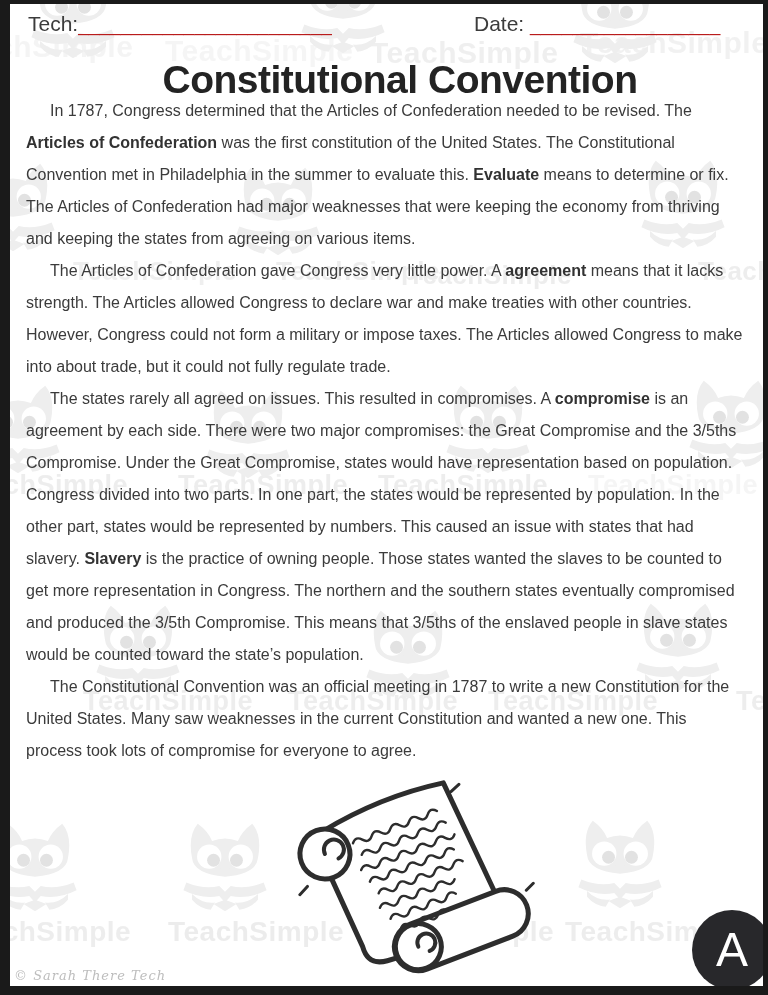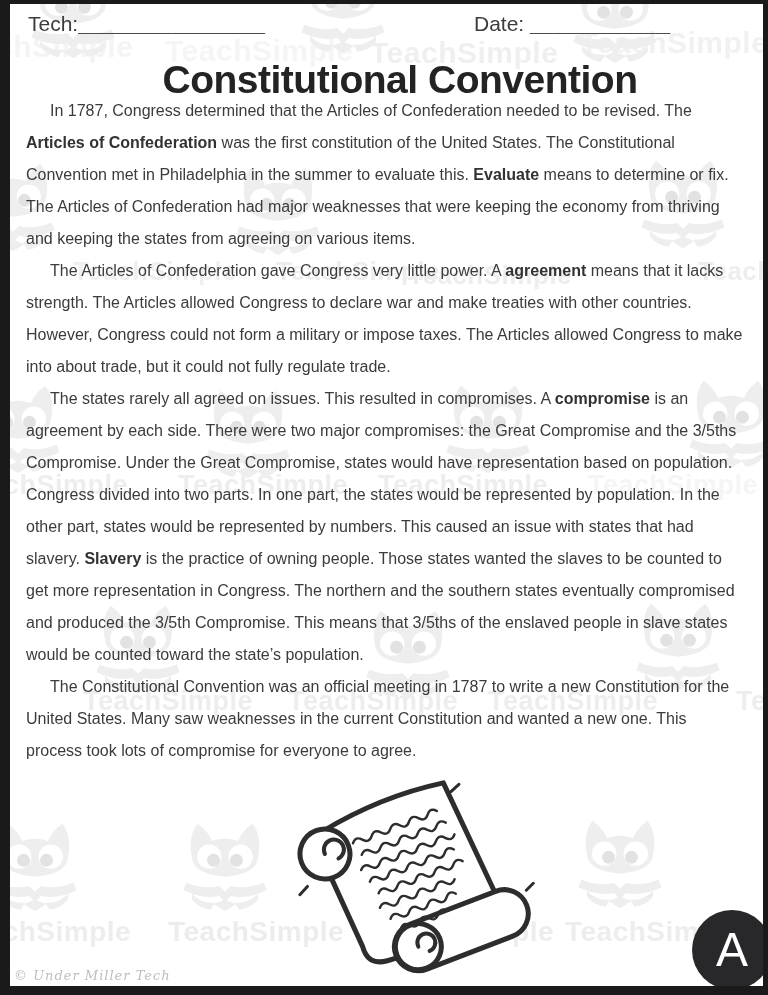--- a/index.html
+++ b/index.html
@@ -10,21 +10,21 @@
          border-left:10px solid #1a1a1a;border-top:4px solid #1a1a1a;
          border-right:5px solid #1a1a1a;border-bottom:9px solid #1a1a1a;}
   
   .wm{position:absolute;inset:0;z-index:0;overflow:hidden;}
   .wm span{position:absolute;font-weight:bold;color:#ececec;white-space:nowrap;
            letter-spacing:0.5px;}
   
   .content{position:absolute;inset:0;z-index:1;}
   .name-field{position:absolute;left:28px;top:12px;font-size:21px;color:#3c3c3c;}
   .date-field{position:absolute;left:474px;top:12px;font-size:21px;color:#3c3c3c;}
-  .blank{font-size:14px;color:#404040;letter-spacing:0px;}
+  .blank{font-size:19px;color:#b91c1c;letter-spacing:0px;}
   .title{position:absolute;top:42px;left:0;width:100%;text-align:center;margin:16px;
          font-size:39px;font-weight:bold;color:#232323;letter-spacing:-0.5px;}
   .body-text{position:absolute;left:26px;right:24px;top:95px;
              font-size:16px;line-height:32px;color:#3b3b3b;}
   .body-text p{margin:0;text-indent:24px;}
   .body-text b{color:#323232;}
   .scroll-wrap{position:absolute;left:282px;top:770px;z-index:2;}
   .copyright{position:absolute;left:14px;top:968px;z-index:3;
              font-family:"DejaVu Serif",serif;font-style:italic;
              font-size:13px;color:#bdbdbd;letter-spacing:1px;}
@@ -165,21 +165,21 @@
             <path d="M90,82 q5,-6 10,0 t10,0 t10,0 t10,0 t10,0 t10,0 t10,0 t10,0 t10,0"></path>
             <path d="M94,96 q5,-6 10,0 t10,0 t10,0 t10,0 t10,0 t10,0 t10,0 t10,0 t10,0"></path>
             <path d="M90,110 q5,-6 10,0 t10,0 t10,0 t10,0 t10,0 t10,0 t10,0 t10,0"></path>
             <path d="M96,124 q5,-6 10,0 t10,0 t10,0 t10,0 t10,0 t10,0 t10,0"></path>
             <path d="M102,137 q5,-6 10,0 t10,0 t10,0 t10,0 t10,0"></path>
           </g>
         </g>
       </svg>
     </div>
 
-    <div class="copyright">© Under Miller Tech</div>
+    <div class="copyright">© Sarah There Tech</div>
 
     <div class="badge">
       <span>A</span>
     </div>
   </div>
 
   <div class="frame"></div>
 </div>
 
 </body></html>

